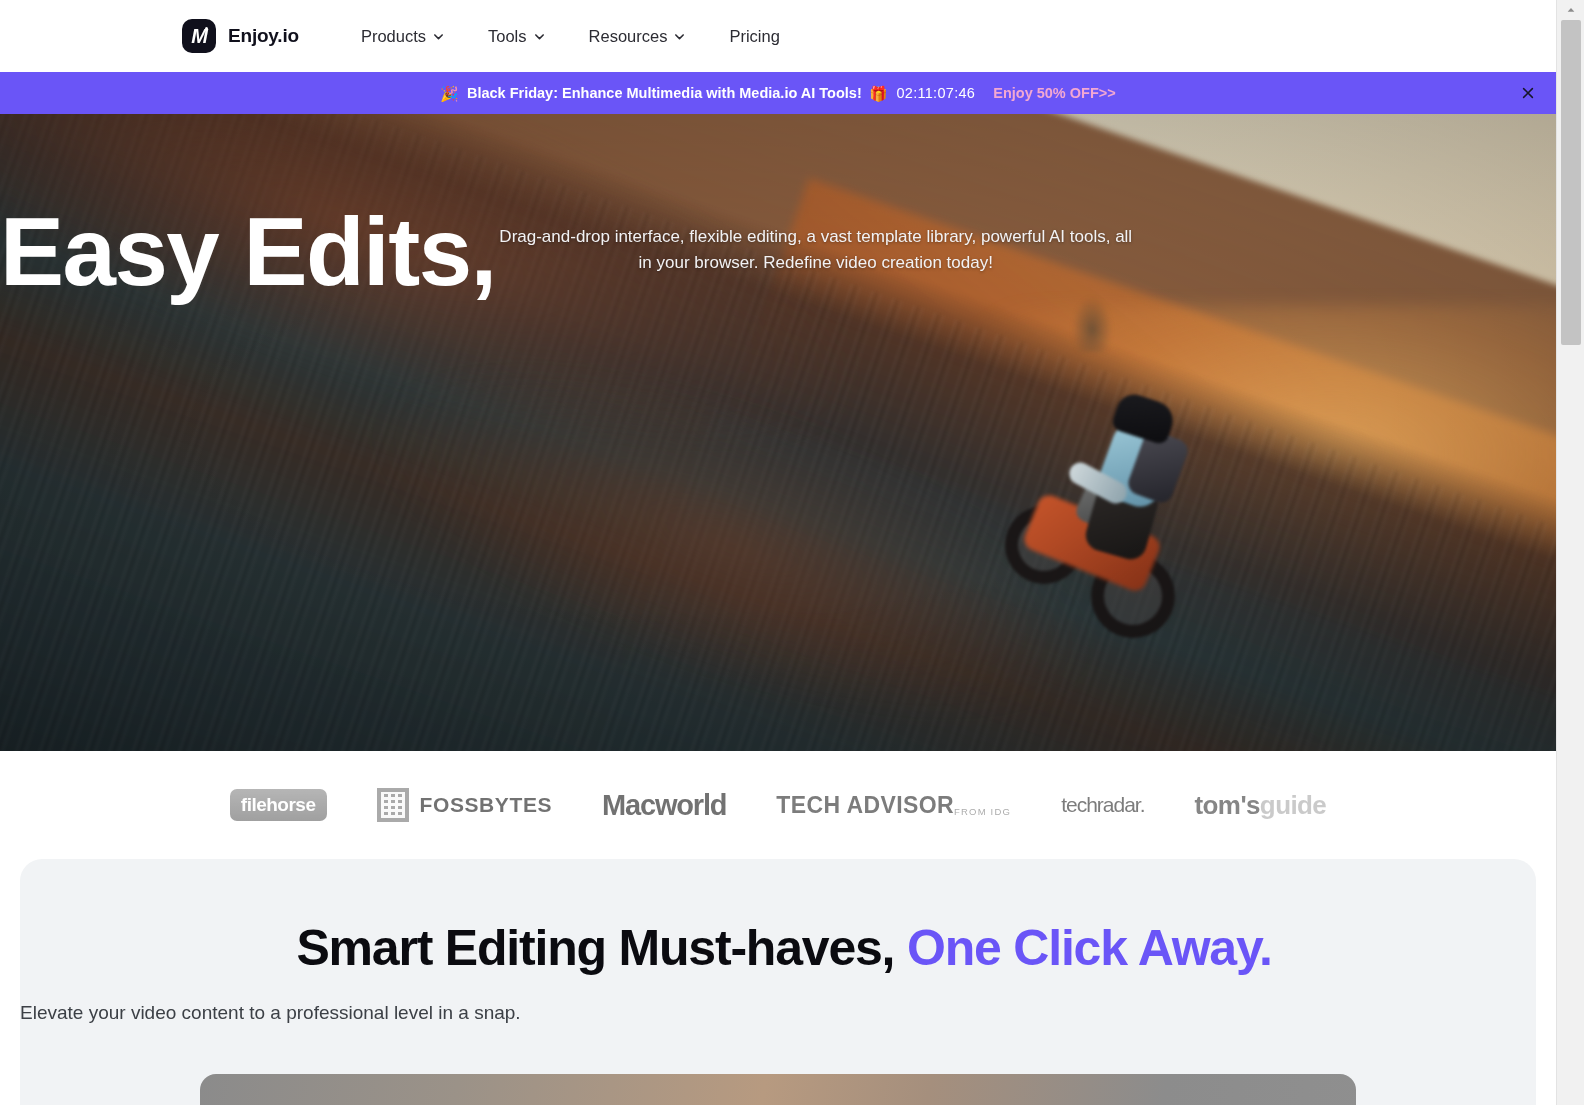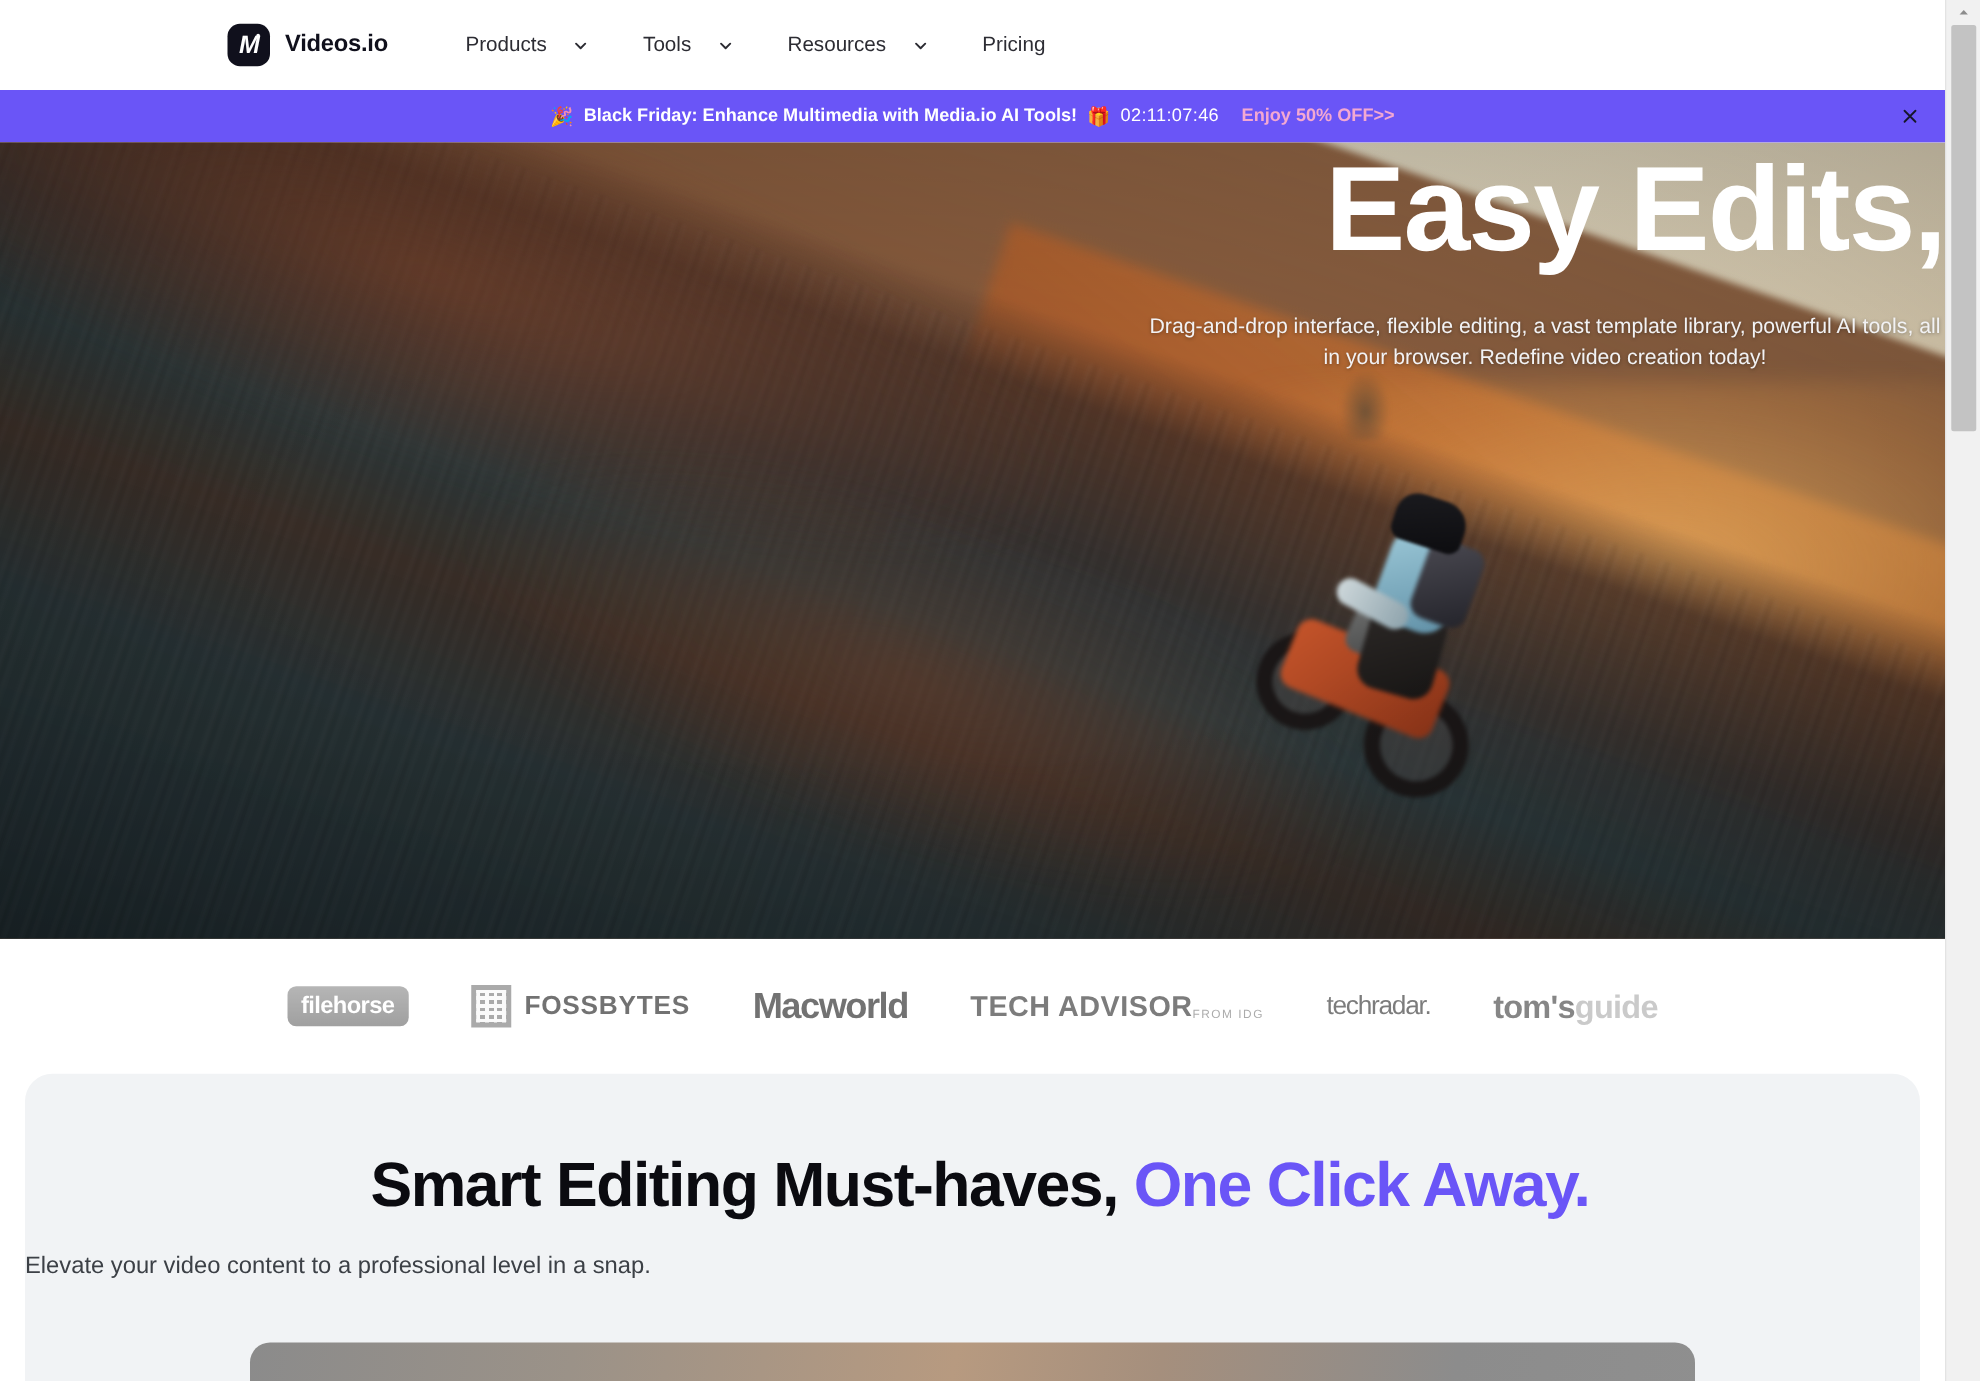--- a/index.html
+++ b/index.html
@@ -35,21 +35,21 @@
     color:#fff; font-size:20px; font-weight:bold; font-style:italic;
     letter-spacing:-1px; line-height:1;
   }
   .brand-mark .dot {
     position:absolute; right:8px; top:8px;
     width:3px; height:3px; border-radius:50%; background:#fff;
   }
   .brand-name { font-size:19px; font-weight:bold; color:#10101c; letter-spacing:-0.2px; }
   .nav-list { display:flex; align-items:center; }
   .nav-item {
-    display:flex; align-items:center; gap:22px;
+    display:flex; align-items:center; gap:7px;
     font-size:16.5px; color:#2c2c33;
     padding:6px 22px; cursor:pointer; white-space:nowrap;
   }
   .chev { display:block; width:11px; height:11px; flex:none; }
   .chev svg { display:block; }
 
   
   #promo {
     position:relative; height:42px; width:1556px;
     background:#6A55F7;
@@ -190,21 +190,22 @@
     background:radial-gradient(ellipse at 50% 60%, rgba(88,72,54,0.75), rgba(88,72,54,0) 70%);
     filter:blur(2px);
   }
   .hero-vignette {
     position:absolute; inset:0;
     background:radial-gradient(ellipse at 45% 50%, rgba(0,0,0,0) 38%, rgba(0,0,0,0.22) 100%);
   }
 
   .hero-content {
     position:relative; z-index:5; width:100%;
-    display:flex; flex-direction:column; align-items:flex-end;
+    display:flex; flex-direction:row; align-items:flex-start;
+    padding-top:84px;
   }
   .hero-h1 {
     font-size:96px; line-height:1.12; font-weight:bold;
     letter-spacing:-1.5px; text-align:center;
   }
   .hero-line1 { color:#ffffff; display:block; }
   .hero-line2 {
     display:block;
     background:linear-gradient(90deg,#9AF08B 0%, #6FE7C4 32%, #53DEF5 62%, #55D9FF 100%);
     -webkit-background-clip:text; background-clip:text;
@@ -299,21 +300,21 @@
 <body>
 
 <div id="viewport">
 
   <header id="topnav">
     <a class="brand">
       <span class="brand-mark">
         <span class="m">M</span>
         <span class="dot"></span>
       </span>
-      <span class="brand-name">Videos.io</span>
+      <span class="brand-name">Enjoy.io</span>
     </a>
 
     <nav class="nav-list">
       <div class="nav-item">
         <span>Products</span>
         <span class="chev">
           <svg viewBox="0 0 12 12" width="11" height="11">
               <path d="M2 4.3 L6 8.3 L10 4.3" fill="none" stroke="#2c2c33" stroke-width="1.7" stroke-linecap="round" stroke-linejoin="round"></path>
             </svg>
         </span>

